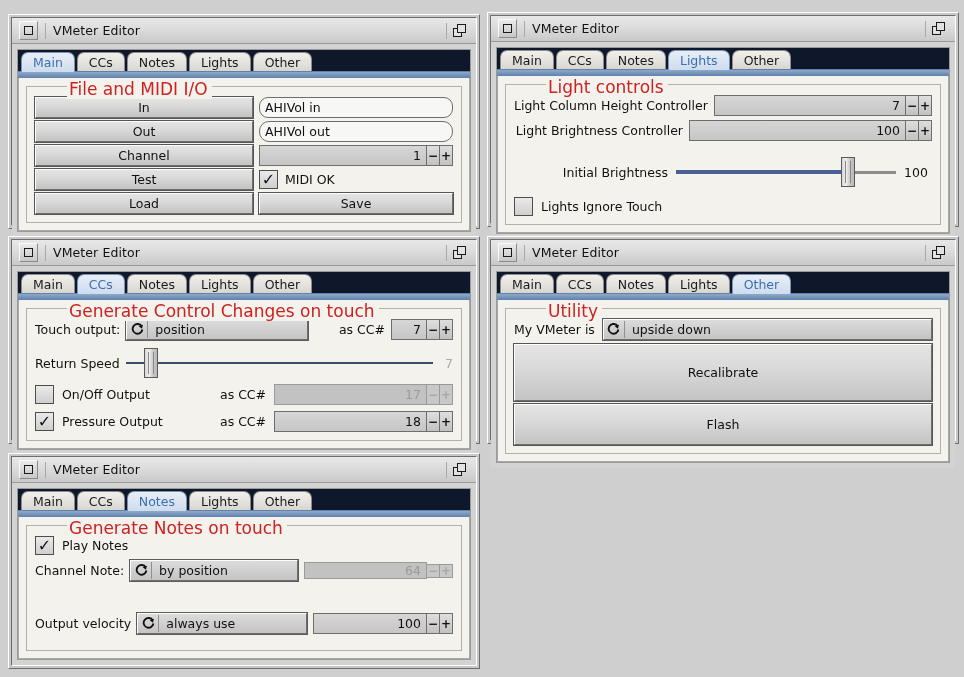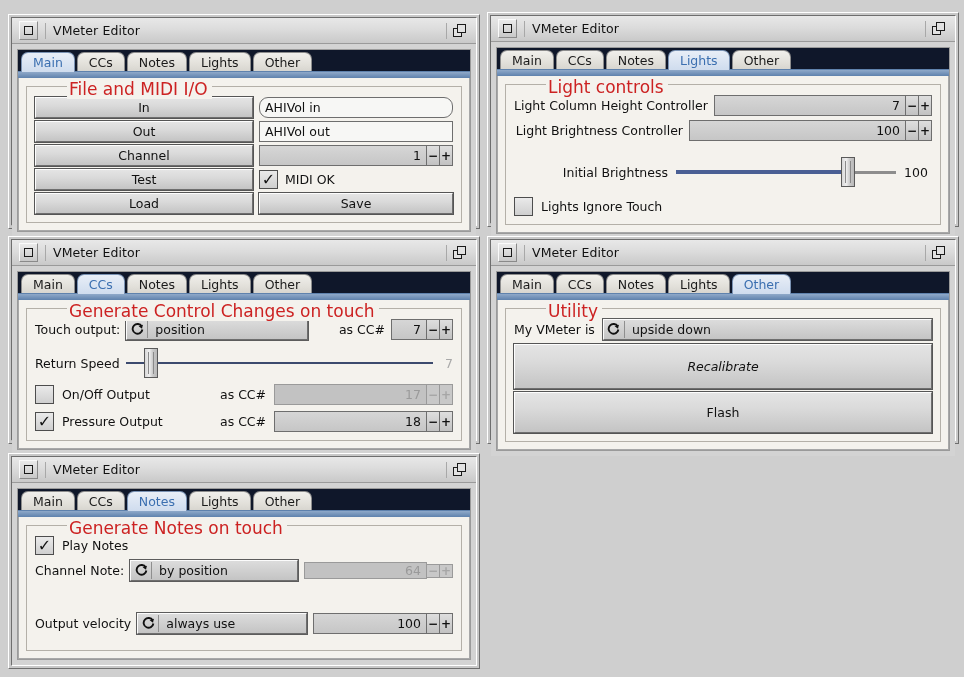--- a/index.html
+++ b/index.html
@@ -265,21 +265,21 @@
         <div class="tabbar-blue"></div>
         <div class="panel">
           <div class="group">
             <div class="group-title">File and MIDI I/O</div>
             <div class="row" style="gap:6px;margin-bottom:3px;">
               <div class="btn" style="width:218px;">In</div>
               <div class="field" style="flex:1;border-radius:9px;">AHIVol in</div>
             </div>
             <div class="row" style="gap:6px;margin-bottom:3px;">
               <div class="btn" style="width:218px;">Out</div>
-              <div class="field" style="flex:1;">AHIVol out</div>
+              <div class="field" style="flex:1;border-radius:10px;">AHIVol out</div>
             </div>
             <div class="row" style="gap:6px;margin-bottom:3px;">
               <div class="btn" style="width:218px;">Channel</div>
               <div class="spin" style="flex:1;">
                 <div class="val">1</div>
                 <div class="sbtn">−</div>
                 <div class="sbtn">+</div>
               </div>
             </div>
             <div class="row" style="gap:6px;margin-bottom:3px;">
@@ -485,21 +485,21 @@
                 <div class="cicon">
                   <svg width="13" height="13" viewBox="0 0 16 16">
                       <path d="M13.2 4.1A6 6 0 1 0 14 8" fill="none" stroke="#111" stroke-width="2.3"></path>
                       <path d="M9.4 3.9 L14.6 2.2 L13.6 7.1 Z" fill="#111"></path>
                     </svg>
                 </div>
                 <div class="cdiv"></div>
                 <div class="ctext">upside down</div>
               </div>
             </div>
-            <div class="btn" style="height:45px;margin-bottom:3px;font-style:italic;">Recalibrate</div>
+            <div class="btn" style="height:57px;margin-bottom:3px;">Recalibrate</div>
             <div class="btn" style="height:41px;">Flash</div>
           </div>
         </div>
       </div>
     </div>
   </div>
 </div>
 
 <div class="win-outer" style="left:8px;top:453px;width:472px;height:216px;">
   <div class="win-inner">

